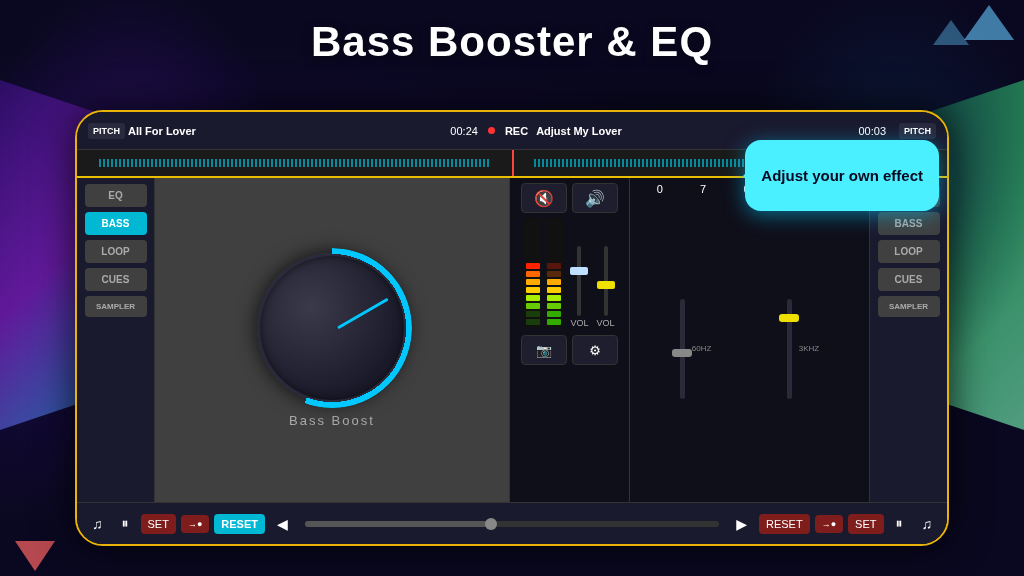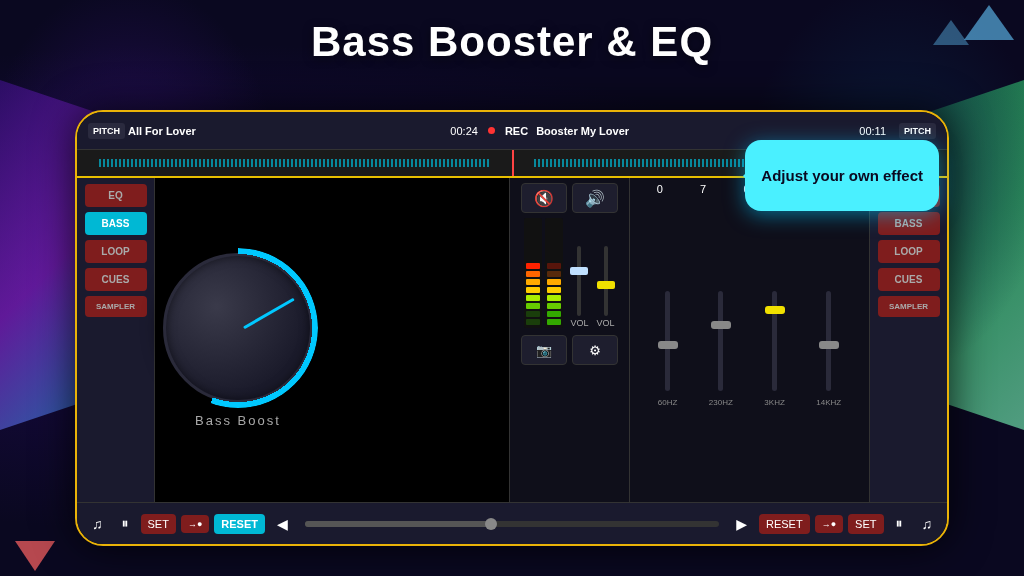--- a/index.html
+++ b/index.html
@@ -191,43 +191,43 @@
       display: flex;
       flex-direction: column;
       align-items: center;
       padding: 6px 4px;
       gap: 5px;
       border-right: 1px solid #333;
     }
     .panel-btn {
       width: 62px;
       padding: 6px 2px;
-      background: #7f1d1d;
+      background: #404040;
       color: #aaa;
       font-size: 10px;
       font-weight: bold;
       text-align: center;
       border: none;
       border-radius: 4px;
       cursor: pointer;
     }
     .panel-btn.active {
       background: #00b8d4;
       color: white;
     }
 
     
     .center-area {
       flex: 1;
       display: flex;
       flex-direction: column;
-      align-items: flex-start;
+      align-items: center;
       justify-content: center;
-      padding: 8px;
-      background: #000000;
+      padding: 20px;
+      background: #404040;
       position: relative;
     }
     .knob-container {
       display: flex;
       flex-direction: column;
       align-items: center;
     }
     .knob {
       width: 150px;
       height: 150px;
@@ -383,21 +383,21 @@
     }
     .eq-faders {
       display: flex;
       justify-content: space-around;
       align-items: center;
       flex: 1;
       padding: 0 4px;
     }
     .eq-fader-col {
       display: flex;
-      flex-direction: column;
+      flex-direction: row;
       align-items: center;
       gap: 7px;
     }
     .eq-vertical-fader {
       width: 5px;
       height: 100px;
       background: #2a2a3a;
       border-radius: 3px;
       position: relative;
     }
@@ -563,22 +563,22 @@
     <button class="pitch-btn">PITCH</button>
     <div class="track-info">
       <span class="track-name">All For Lover</span>
       <span class="time-display">00:24</span>
     </div>
     <button class="rec-btn">
       <div class="rec-dot"></div>
       <span>REC</span>
     </button>
     <div class="track-info" style="margin-left:8px;">
-      <span class="track-name">Booster My Lover</span>
-      <span class="time-display">00:11</span>
+      <span class="track-name">Adjust My Lover</span>
+      <span class="time-display">00:03</span>
     </div>
     <button class="pitch-btn">PITCH</button>
   </div>
 
   <div class="waveform-bar">
     <div class="waveform-left">
       <div class="waveform-line"></div>
     </div>
     <div class="waveform-right">
       <div class="waveform-line"></div>
@@ -671,41 +671,29 @@
       </div>
       <div class="eq-faders">
 
         <div class="eq-fader-col">
           <div class="eq-vertical-fader">
             <div class="eq-fader-thumb" style="top:50%;"></div>
           </div>
           <span class="eq-freq-label">60HZ</span>
         </div>
 
-        <div class="eq-fader-col">
-          <div class="eq-vertical-fader">
-            <div class="eq-fader-thumb" style="top:30%;"></div>
-          </div>
-          <span class="eq-freq-label">230HZ</span>
-        </div>
 
 
         <div class="eq-fader-col">
           <div class="eq-vertical-fader">
             <div class="eq-fader-thumb yellow" style="top:15%;"></div>
           </div>
           <span class="eq-freq-label">3KHZ</span>
         </div>
 
-        <div class="eq-fader-col">
-          <div class="eq-vertical-fader">
-            <div class="eq-fader-thumb" style="top:50%;"></div>
-          </div>
-          <span class="eq-freq-label">14KHZ</span>
-        </div>
       </div>
     </div>
 
     <div class="right-panel">
       <button class="panel-btn">EQ</button>
       <button class="panel-btn">BASS</button>
       <button class="panel-btn">LOOP</button>
       <button class="panel-btn">CUES</button>
       <button class="panel-btn" style="font-size:8px;">SAMPLER</button>
     </div>

